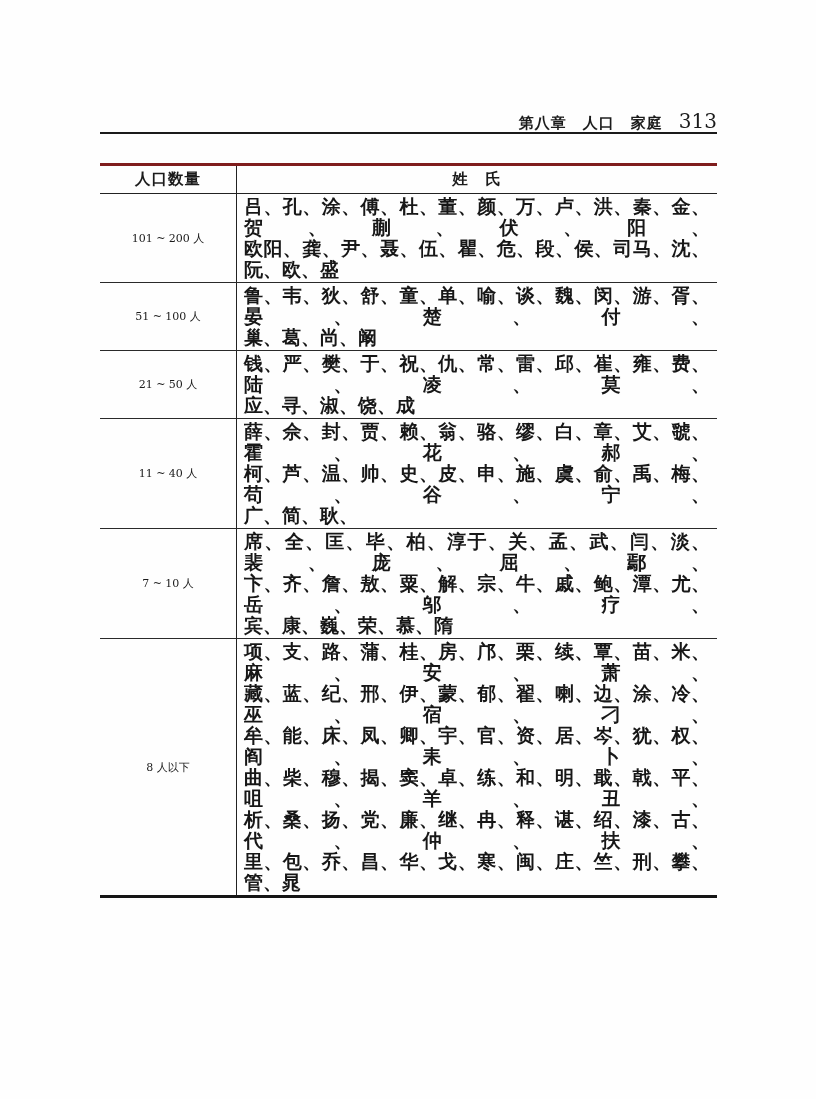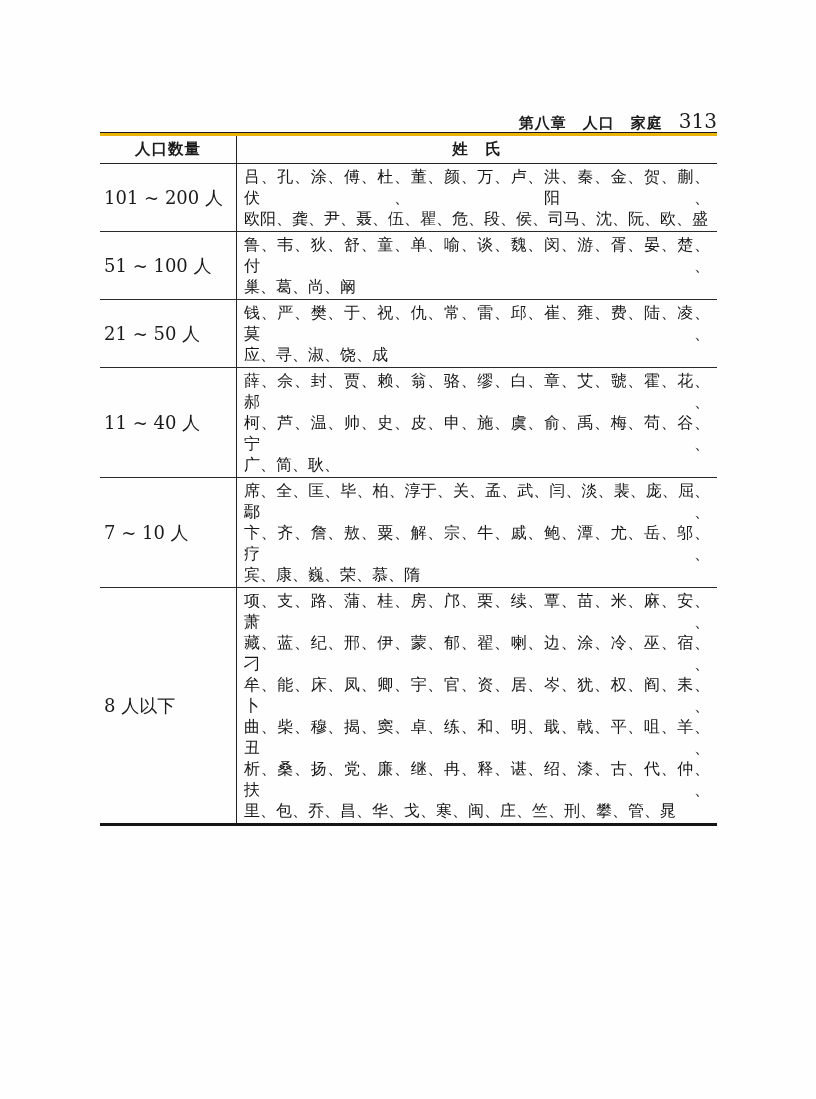--- a/index.html
+++ b/index.html
@@ -33,60 +33,61 @@
     position: absolute;
     left: 100px;
     top: 132px;
     width: 617px;
     height: 2px;
     background: #1a1a1a;
   }
   table.surname-table {
     position: absolute;
     left: 100px;
-    top: 133px;
+    top: 163px;
     width: 617px;
     border-collapse: collapse;
     table-layout: fixed;
-    border-top: 3px solid #eab308;
+    border-top: 3px solid #7f1d1d;
     border-bottom: 3px solid #151515;
   }
   th {
     font-family: "DejaVu Sans", "Liberation Sans", sans-serif;
     font-weight: bold;
     font-size: 15.5px;
     letter-spacing: 1px;
     height: 27px;
     text-align: center;
     vertical-align: middle;
     border-bottom: 1.5px solid #222;
     padding: 0;
   }
   th.col-pop { width: 136px; border-right: 1.5px solid #222; }
   td { border-bottom: 1px solid #2a2a2a; }
   tr:last-child td { border-bottom: none; }
   td.range-cell {
     width: 136px;
-    text-align: left;
+    text-align: center;
     vertical-align: middle;
-    font-size: 18px;
+    font-size: 11px;
     border-right: 1.5px solid #222;
     padding: 0 4px;
     white-space: nowrap;
   }
   td.surname-cell {
     padding: 2px 7px;
     vertical-align: middle;
   }
   .line {
-    font-size: 16px;
+    font-size: 19px;
     line-height: 21px;
     text-align: justify;
     text-align-last: justify;
     color: #171717;
+    font-weight: bold;
   }
   .line.last { text-align-last: left; }
 </style>
 </head>
 <body>
 
 <div class="page">
   <div class="page-header">
     <span class="chapter">第八章　人口　家庭</span>
     <span class="pagenum">313</span>

